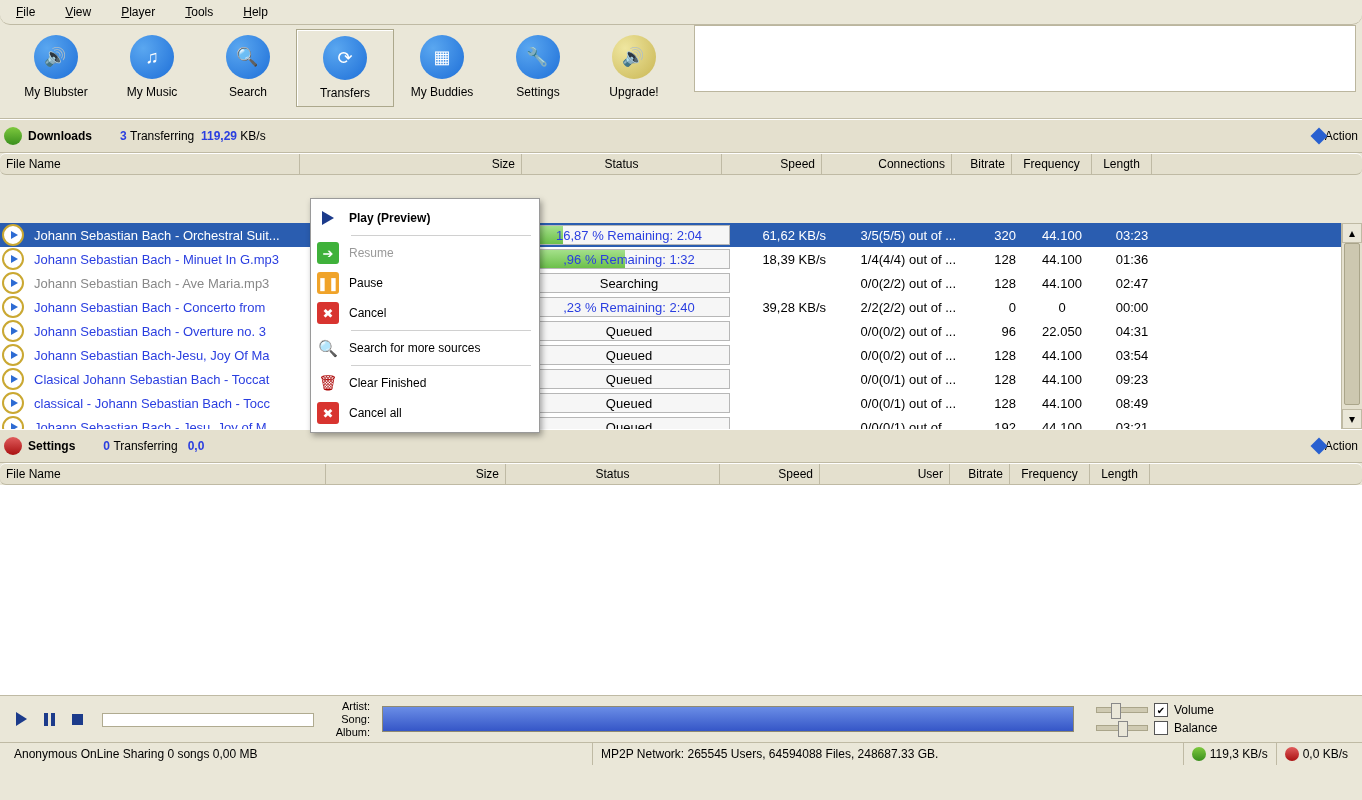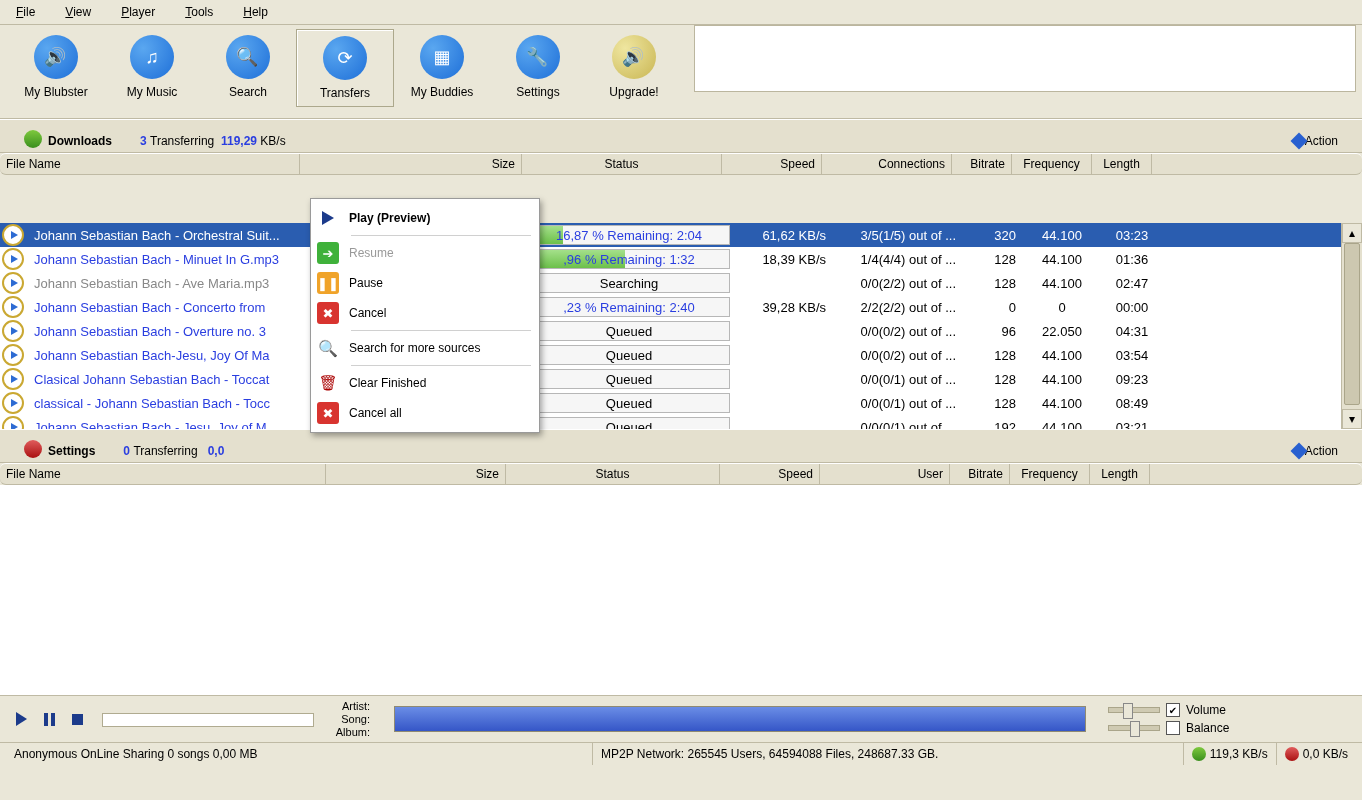--- a/index.html
+++ b/index.html
@@ -1,25 +1,25 @@
 <!DOCTYPE html>
 <html><head>
 <meta charset="utf-8">
 <style>
   html,body{margin:0;padding:0;font-family:Tahoma,Verdana,sans-serif;font-size:12px;background:#eae7d8;color:#000;width:1362px;height:800px;overflow:hidden;}
-  .menubar{display:flex;gap:18px;padding:3px 10px;background:#eae7d8;border-bottom:1px solid #bfbaa4;}
+  .menubar{display:flex;gap:18px;padding:3px 10px;background:#eae7d8;border-bottom:1px solid #bfbaa4;border-radius:10px;}
   .menubar span{padding:2px 6px;cursor:default;}
   .menubar span u{text-decoration:underline;}
   .toolbar{display:flex;align-items:flex-start;padding:4px 8px;background:#eae7d8;border-bottom:1px solid #bfbaa4;height:85px;position:relative;}
   .tb-btn{display:flex;flex-direction:column;align-items:center;justify-content:flex-start;width:96px;padding:6px 0;cursor:default;}
   .tb-btn.sel{border:1px solid #aca88c;background:#eae7d8;box-shadow:inset 1px 1px #fff;}
   .tb-circle{width:44px;height:44px;border-radius:50%;background:radial-gradient(circle at 30% 30%,#5aa7f0,#1e6fd8);display:flex;align-items:center;justify-content:center;color:#fff;font-size:18px;margin-bottom:6px;}
   .tb-circle.gold{background:radial-gradient(circle at 30% 30%,#efe6a0,#c9b653);color:#777;}
   .ad-box{position:absolute;left:694px;top:0;width:660px;height:65px;border:1px solid #bbb69e;background:#fff;}
-  .section-bar{display:flex;align-items:flex-end;padding:4px 24px;background:#e4e0ce;border-top:1px solid #fff;border-bottom:1px solid #bfbaa4;height:24px;}
+  .section-bar{display:flex;align-items:center;padding:4px 4px;background:#e4e0ce;border-top:1px solid #fff;border-bottom:1px solid #bfbaa4;height:24px;}
   .section-bar .glob{width:18px;height:18px;border-radius:50%;background:linear-gradient(#7ec93e,#3a8f1d);margin-right:6px;position:relative;}
   .section-bar .glob.red{background:linear-gradient(#e05c5c,#a11);}
   .section-bar .title{font-weight:bold;margin-right:28px;}
   .num-blue{color:#2a3ee0;font-weight:bold;}
   .section-bar .right{margin-left:auto;display:flex;align-items:center;gap:0;}
   .diamond{width:12px;height:12px;background:#2860d0;transform:rotate(45deg);}
   .grid-head{display:flex;align-items:center;background:#e4e0ce;border-top:1px solid #fff;border-bottom:1px solid #bfbaa4;height:20px;font-size:12px;border-radius:6px;}
   .gh{border-right:1px solid #bfbaa4;padding:0 6px;display:flex;align-items:center;height:100%;box-sizing:border-box;overflow:hidden;white-space:nowrap;}
   .c-file{width:300px;}
   .c-size{width:222px;justify-content:flex-end;}
@@ -69,21 +69,21 @@
   .ul-body{height:210px;background:#fff;position:relative;}
   .player{display:flex;align-items:center;height:46px;border-top:1px solid #bfbaa4;background:#eae7d8;padding:0 8px;gap:12px;}
   .pc{display:flex;align-items:center;gap:14px;padding:0 6px;}
   .pbtn{width:14px;height:14px;display:flex;align-items:center;justify-content:center;}
   .tri::after{content:"";border-left:11px solid #1c3b8b;border-top:7px solid transparent;border-bottom:7px solid transparent;}
   .pau{display:flex;gap:3px;}
   .pau span{width:4px;height:13px;background:#1c3b8b;}
   .stp{width:11px;height:11px;background:#1c3b8b;}
   .meta{font-size:11px;line-height:13px;}
   .meta div{display:flex;}
-  .meta .lab{width:44px;text-align:right;margin-right:12px;}
+  .meta .lab{width:44px;text-align:right;margin-right:0;}
   .prog-empty{width:210px;height:12px;border:1px solid #b0ab90;background:#fff;margin-top:2px;}
   .big-prog{flex:1;height:24px;border:1px solid #8f8a72;background:linear-gradient(#6a8de6,#3556c7);max-width:690px;}
   .sliders{display:flex;flex-direction:column;gap:4px;margin-left:10px;}
   .slider{display:flex;align-items:center;gap:6px;}
   .track{width:50px;height:4px;background:#cfcab2;border:1px solid #aaa58a;position:relative;}
   .knob{position:absolute;top:-5px;width:8px;height:14px;background:#eae7d8;border:1px solid #888;}
   .chk{width:12px;height:12px;border:1px solid #555;background:#fff;display:inline-flex;align-items:center;justify-content:center;font-size:10px;}
   .status{display:flex;align-items:center;height:22px;border-top:1px solid #bfbaa4;background:#eae7d8;font-size:12px;padding:0 6px;}
   .status .seg{padding:0 8px;border-right:1px solid #bfbaa4;height:100%;display:flex;align-items:center;}
   .status .seg:last-child{border:none;}
@@ -163,21 +163,21 @@
 <div class="dl-body" id="dl-body">
   <div class="row sel">
       <div class="ic"></div>
       <div class="cell fname">Johann Sebastian Bach - Orchestral Suit...</div>
       <div class="cell size">1.368.729 / 8.112.715</div>
       <div class="stat">
         <div class="bar" style="width:17%"></div>
         <span class="txt">16,87 %  Remaining: 2:04</span>
       </div>
       <div class="cell spd">61,62 KB/s</div>
-      <div class="cell conn">3/5(1/5) out of ...</div>
+      <div class="cell conn">3/5(5/5) out of ...</div>
       <div class="cell bit">320</div>
       <div class="cell freq">44.100</div>
       <div class="cell len">03:23</div>
     </div>
     <div class="row">
       <div class="ic"></div>
       <div class="cell fname">Johann Sebastian Bach - Minuet In G.mp3</div>
       <div class="cell size"></div>
       <div class="stat">
         <div class="bar" style="width:48%"></div>

